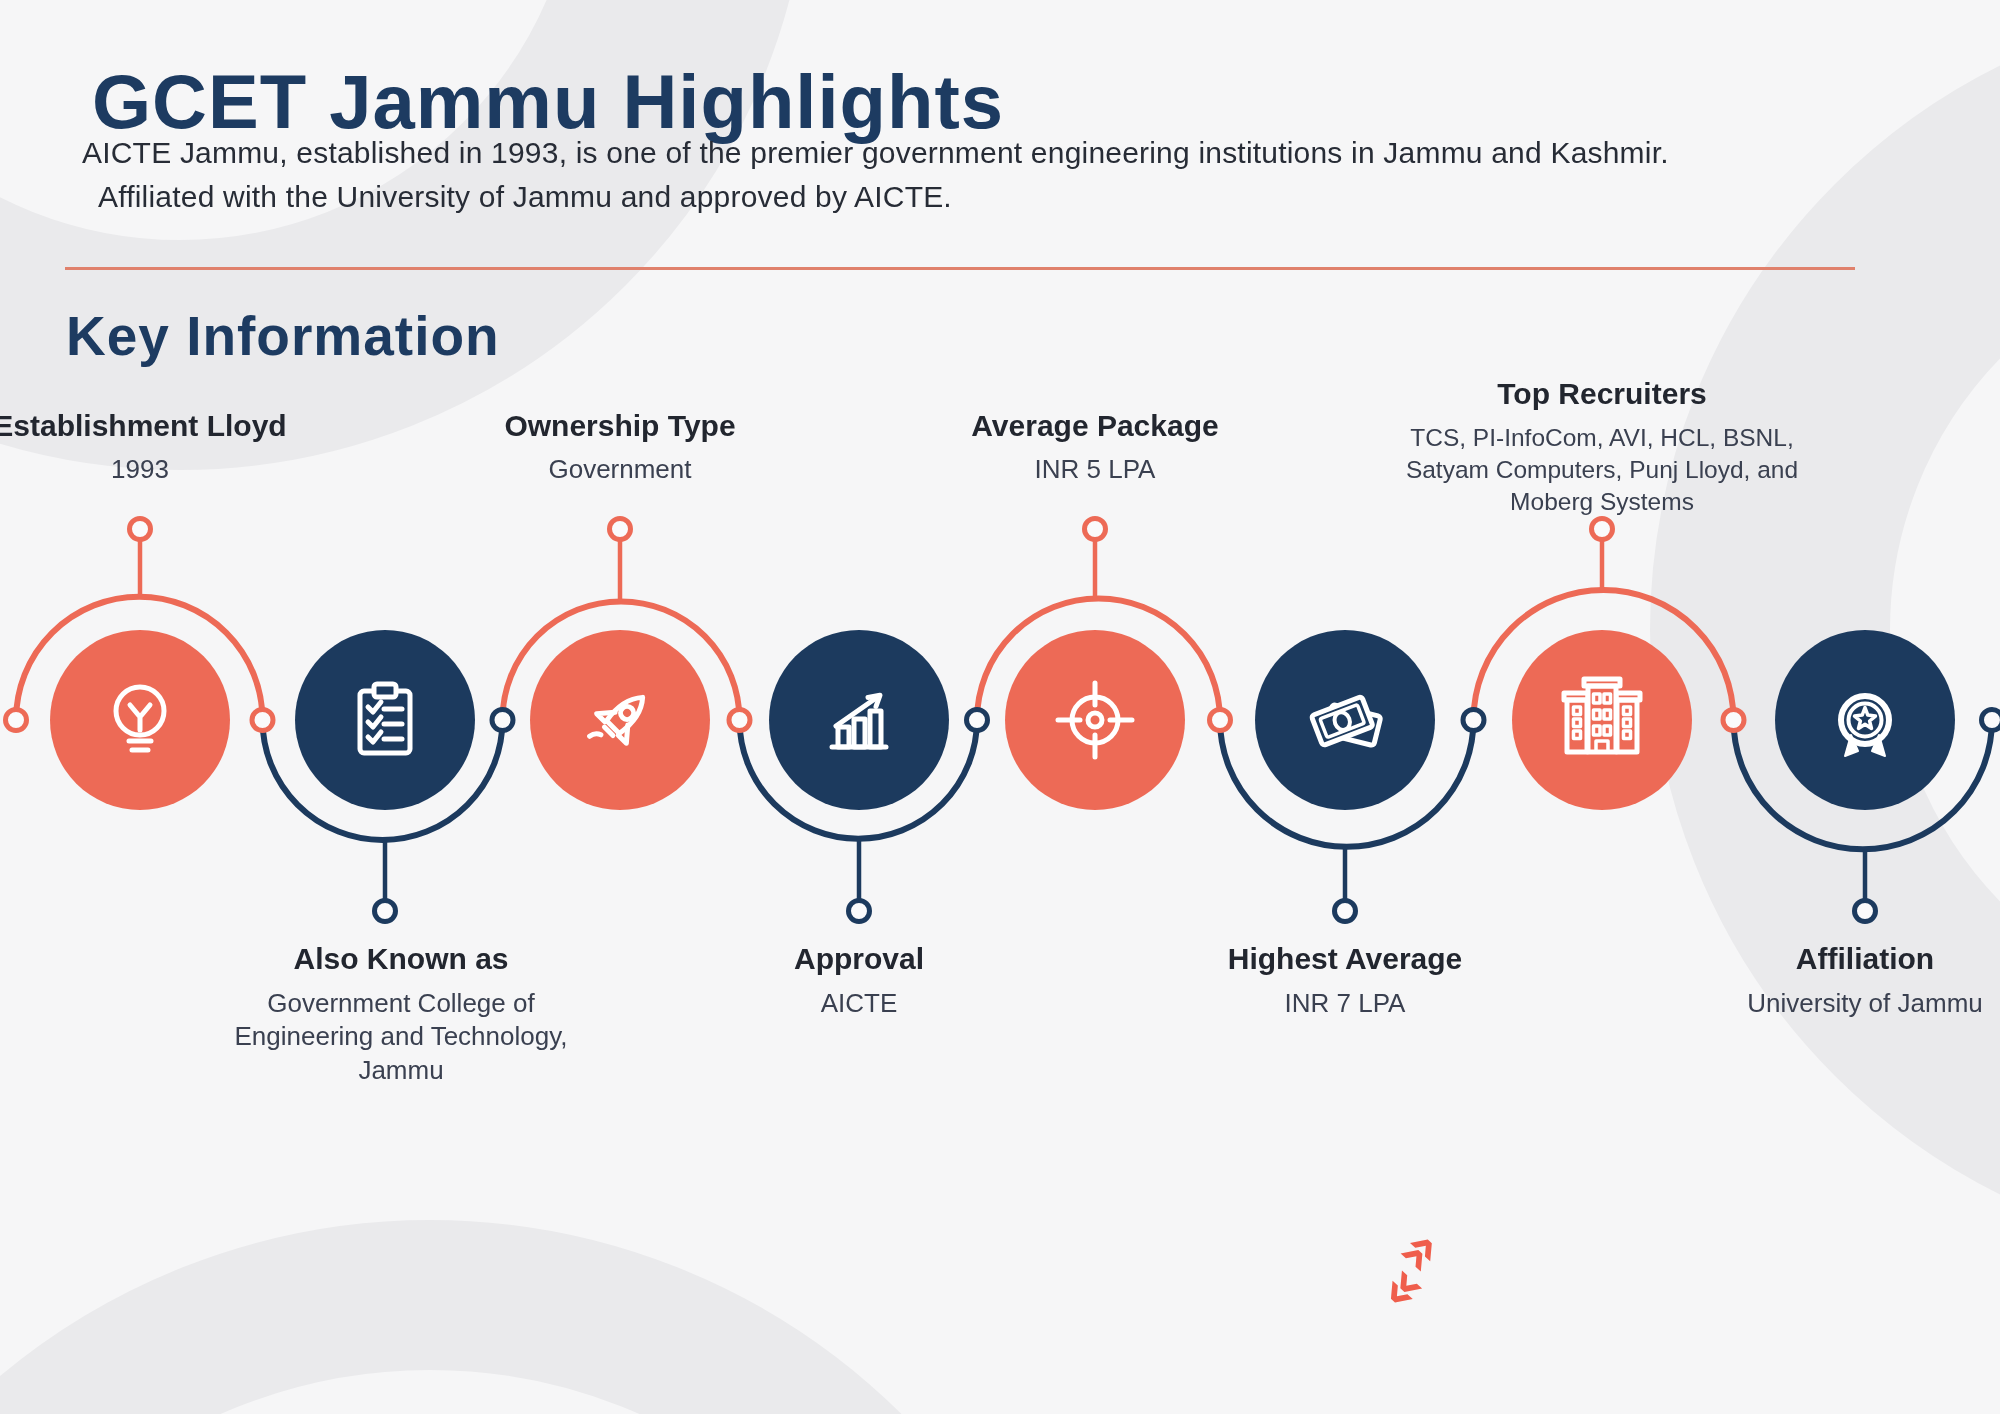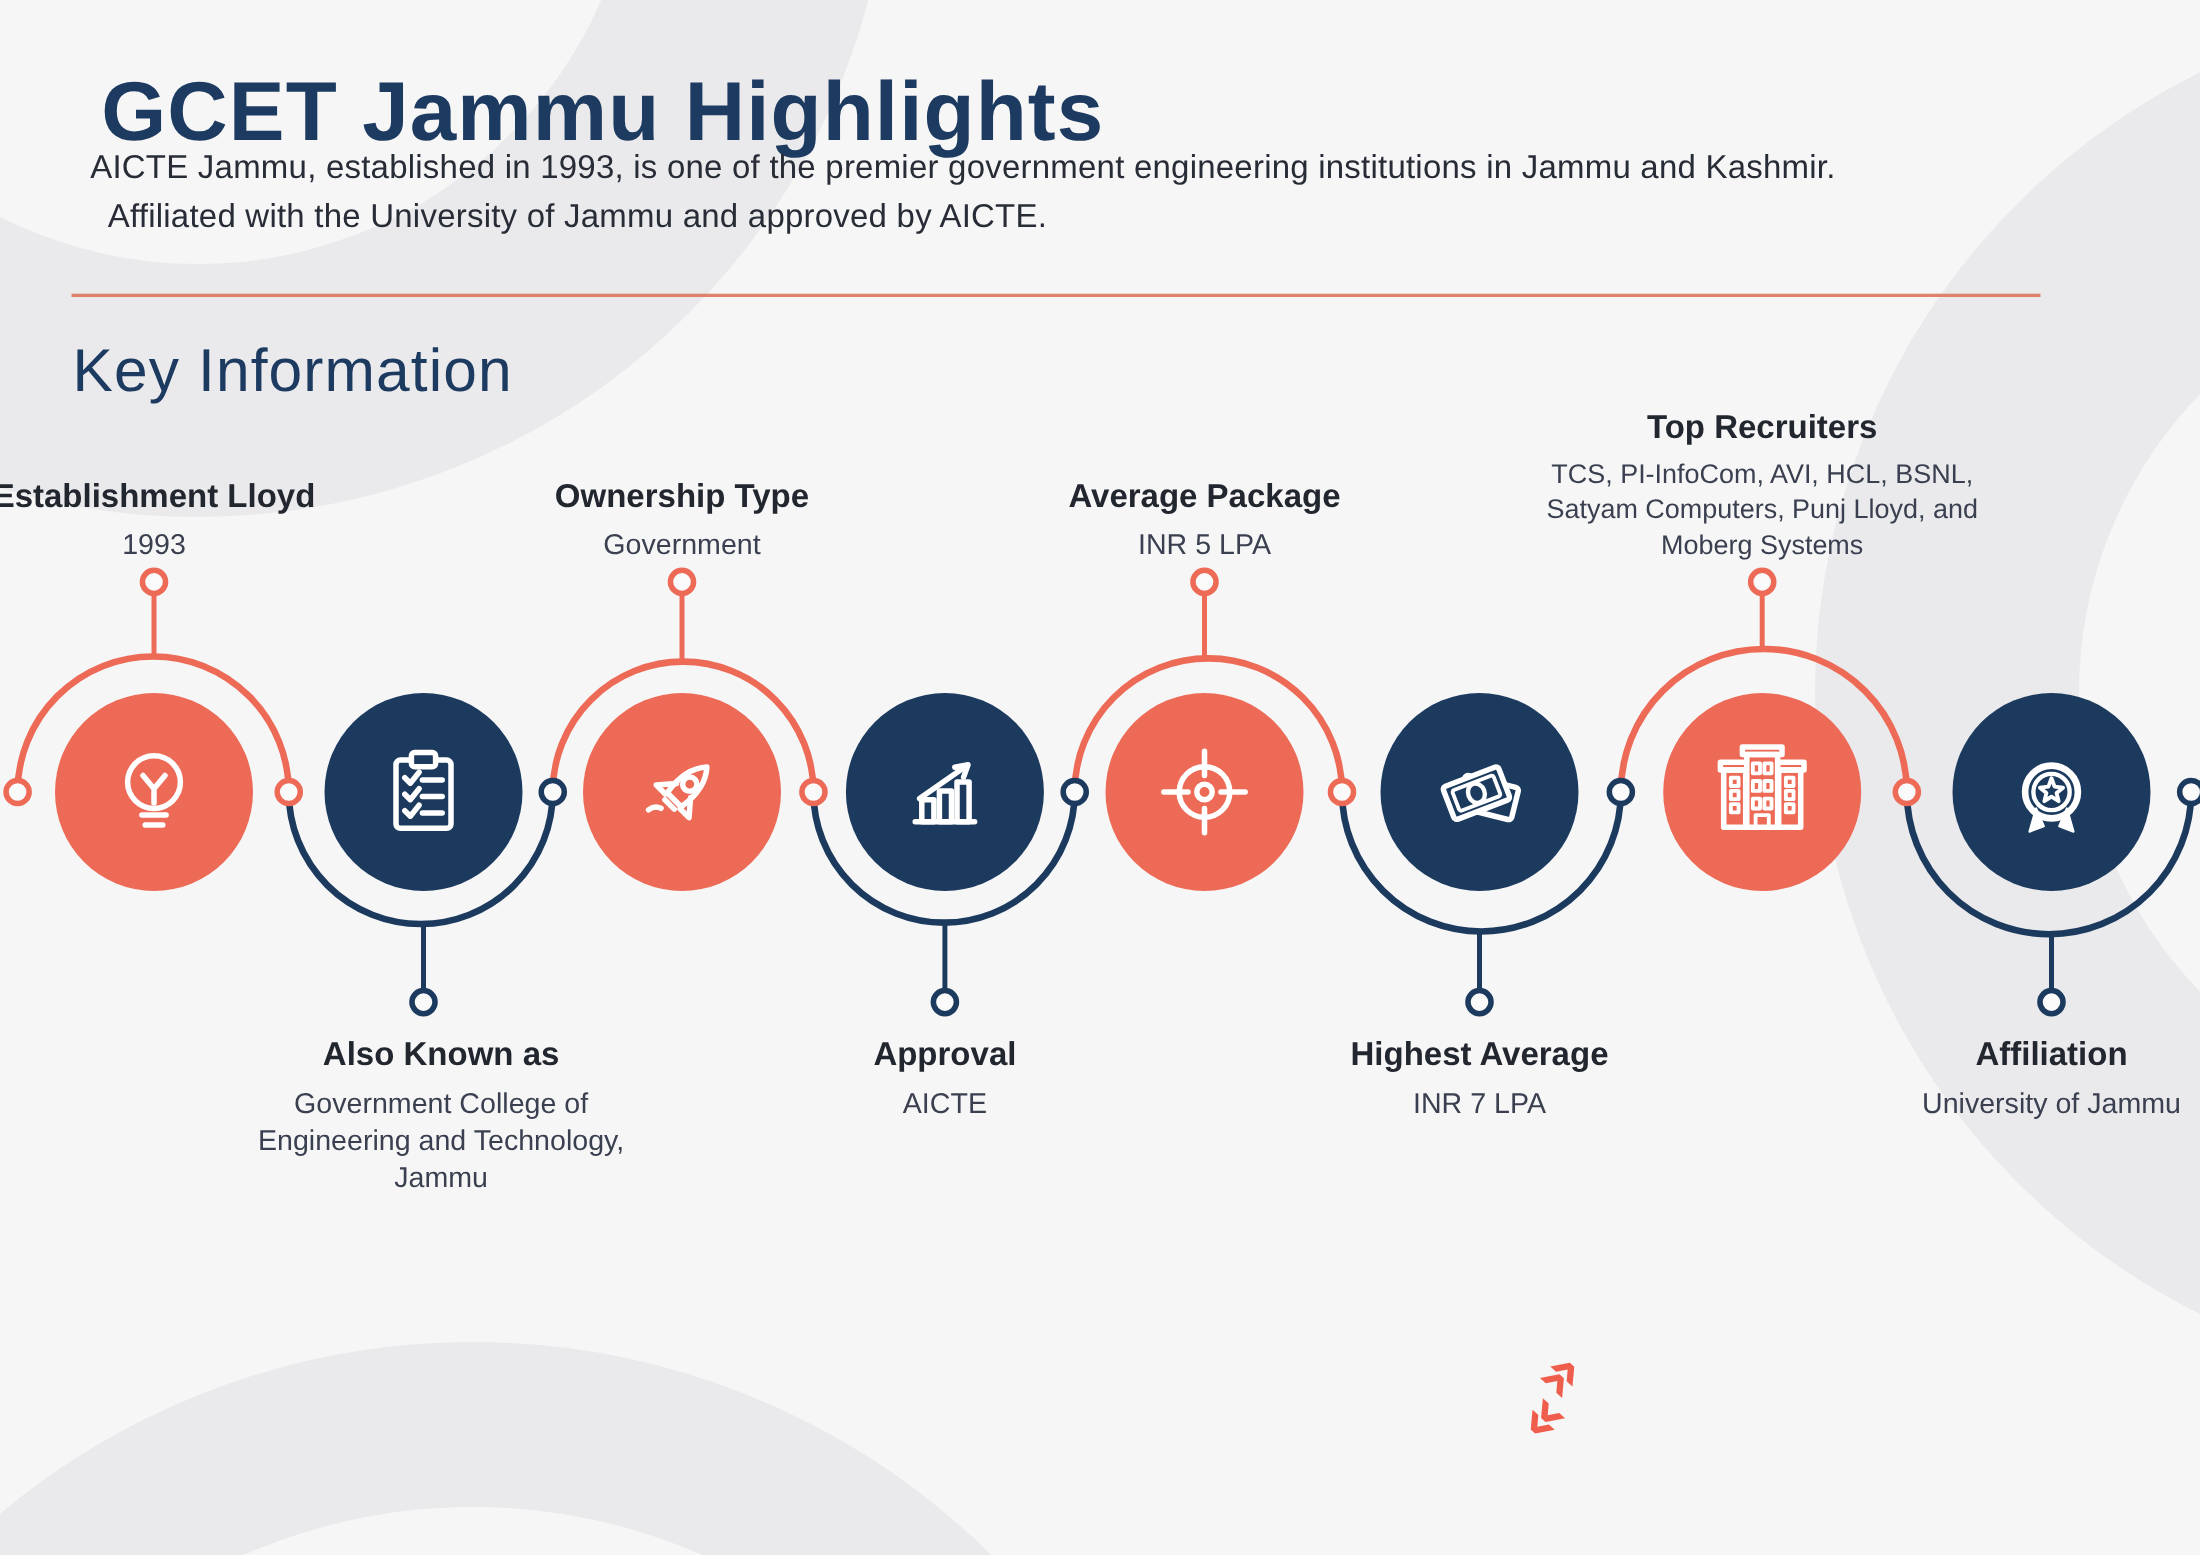--- a/index.html
+++ b/index.html
@@ -40,29 +40,29 @@
     letter-spacing:0.2px;
   }
   .subtitle-line.l1{top:136px;}
   .subtitle-line.l2{top:180px;margin-left:16px;}
   .divider{
     position:absolute;left:65px;top:267px;width:1790px;height:3px;
     background:var(--divider);
   }
   .section-heading{
     position:absolute;left:66px;top:304px;
-    font-size:55px;font-weight:400;color:var(--heading-navy);
+    font-size:55px;font-weight:700;color:var(--heading-navy);
     letter-spacing:1px;
   }
   
   .label{
     position:absolute;display:flex;flex-direction:column;gap:10px;
     text-align:center;align-items:center;
   }
-  .label.top{top:405px;height:108px;width:430px;justify-content:flex-end;}
+  .label.top{top:394px;height:108px;width:430px;justify-content:center;}
   .label.bottom{top:942px;width:380px;justify-content:flex-start;}
   .ltitle{font-size:30px;font-weight:bold;color:var(--text-dark);line-height:1.15;}
   .lvalue{font-size:26px;font-weight:400;color:var(--text-value);line-height:1.3;}
   .label.recruiters .lvalue{font-size:24.5px;line-height:1.32;}
   
   .timeline-svg{position:absolute;left:0;top:0;}
   .arc{fill:none;stroke-width:6;}
   .stroke-coral{stroke:var(--coral);}
   .stroke-navy{stroke:var(--navy);}
   .fill-coral{fill:var(--coral);}

